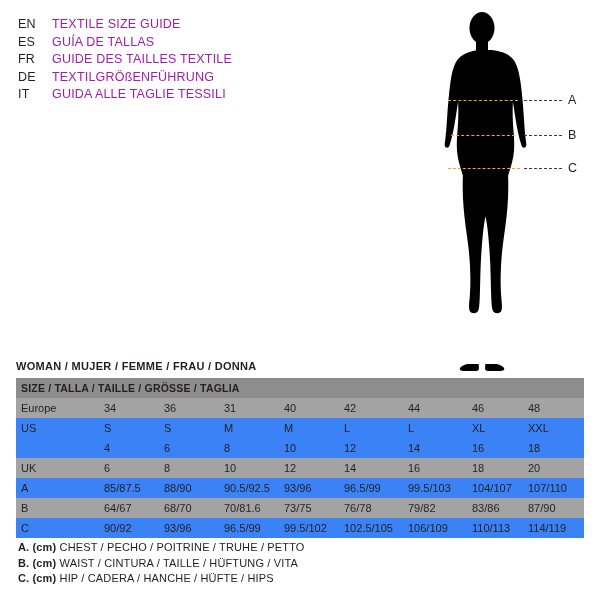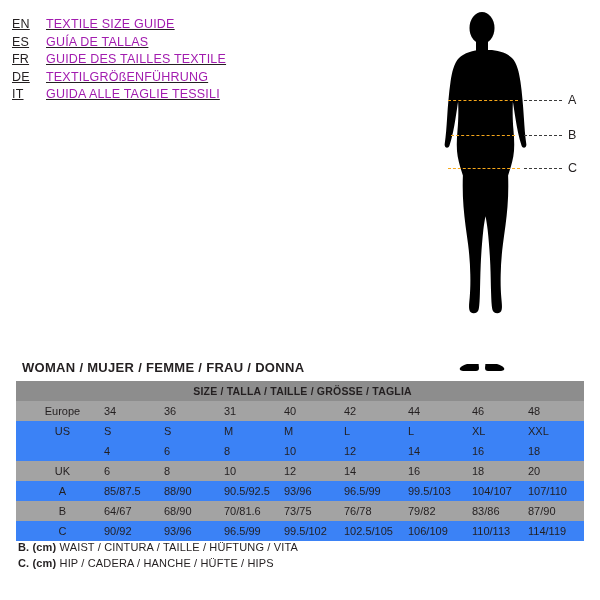--- a/index.html
+++ b/index.html
@@ -17,24 +17,23 @@
   }
   .page {
     position: relative;
     width: 600px;
     height: 600px;
   }
 
   
   .lang-block {
     position: absolute;
-    left: 12px;
+    left: 18px;
     top: 16px;
     width: 300px;
-    text-decoration: underline;
   }
   .lang-row {
     display: flex;
     align-items: baseline;
     line-height: 17.5px;
     font-size: 12.5px;
     letter-spacing: 0.2px;
   }
   .lang-code {
     width: 34px;
@@ -73,24 +72,24 @@
   }
 
   
   .table-section {
     position: absolute;
     left: 16px;
     top: 360px;
     width: 568px;
   }
   .woman-title {
-    font-size: 13px;
+    font-size: 11px;
     font-weight: bold;
     letter-spacing: 0.3px;
-    margin: 0 0 6px 6px;
+    margin: 0 0 6px 0;
     color: #231f20;
   }
   table.size-table {
     border-collapse: collapse;
     width: 568px;
     font-size: 11px;
     table-layout: fixed;
   }
   table.size-table td {
     padding: 2px 0 2px 0;
@@ -101,21 +100,21 @@
     background: #8d8d8d;
     color: #ffffff;
     font-weight: bold;
     font-size: 10.5px;
     letter-spacing: 0.2px;
     height: 17px;
   }
   .row-shade td { background: #a3a3a3; }
   .row-plain td { background: #3b82f6; }
   .cell-label {
-    text-align: center;
+    text-align: left;
     padding-left: 5px !important;
   }
   .cell-val { text-align: left; }
 
   
   .notes {
     position: absolute;
     left: 18px;
     top: 540px;
     width: 560px;
@@ -301,21 +300,21 @@
           <td class="cell-val">93/96</td>
           <td class="cell-val">96.5/99</td>
           <td class="cell-val">99.5/103</td>
           <td class="cell-val">104/107</td>
           <td class="cell-val">107/110</td>
         </tr>
 
         <tr class="row-shade">
           <td class="cell-label">B</td>
           <td class="cell-val">64/67</td>
-          <td class="cell-val">68/90</td>
+          <td class="cell-val">68/70</td>
           <td class="cell-val">70/81.6</td>
           <td class="cell-val">73/75</td>
           <td class="cell-val">76/78</td>
           <td class="cell-val">79/82</td>
           <td class="cell-val">83/86</td>
           <td class="cell-val">87/90</td>
         </tr>
 
         <tr class="row-plain">
           <td class="cell-label">C</td>
@@ -327,20 +326,24 @@
           <td class="cell-val">106/109</td>
           <td class="cell-val">110/113</td>
           <td class="cell-val">114/119</td>
         </tr>
       </tbody>
     </table>
   </div>
 
   <div class="notes">
     <div class="note-row">
+      <b>A. (cm)</b>
+      <span>CHEST / PECHO / POITRINE / TRUHE / PETTO</span>
+    </div>
+    <div class="note-row">
       <b>B. (cm)</b>
       <span>WAIST / CINTURA / TAILLE / HÜFTUNG / VITA</span>
     </div>
     <div class="note-row">
       <b>C. (cm)</b>
       <span>HIP / CADERA / HANCHE / HÜFTE / HIPS</span>
     </div>
   </div>
 
 </div>

